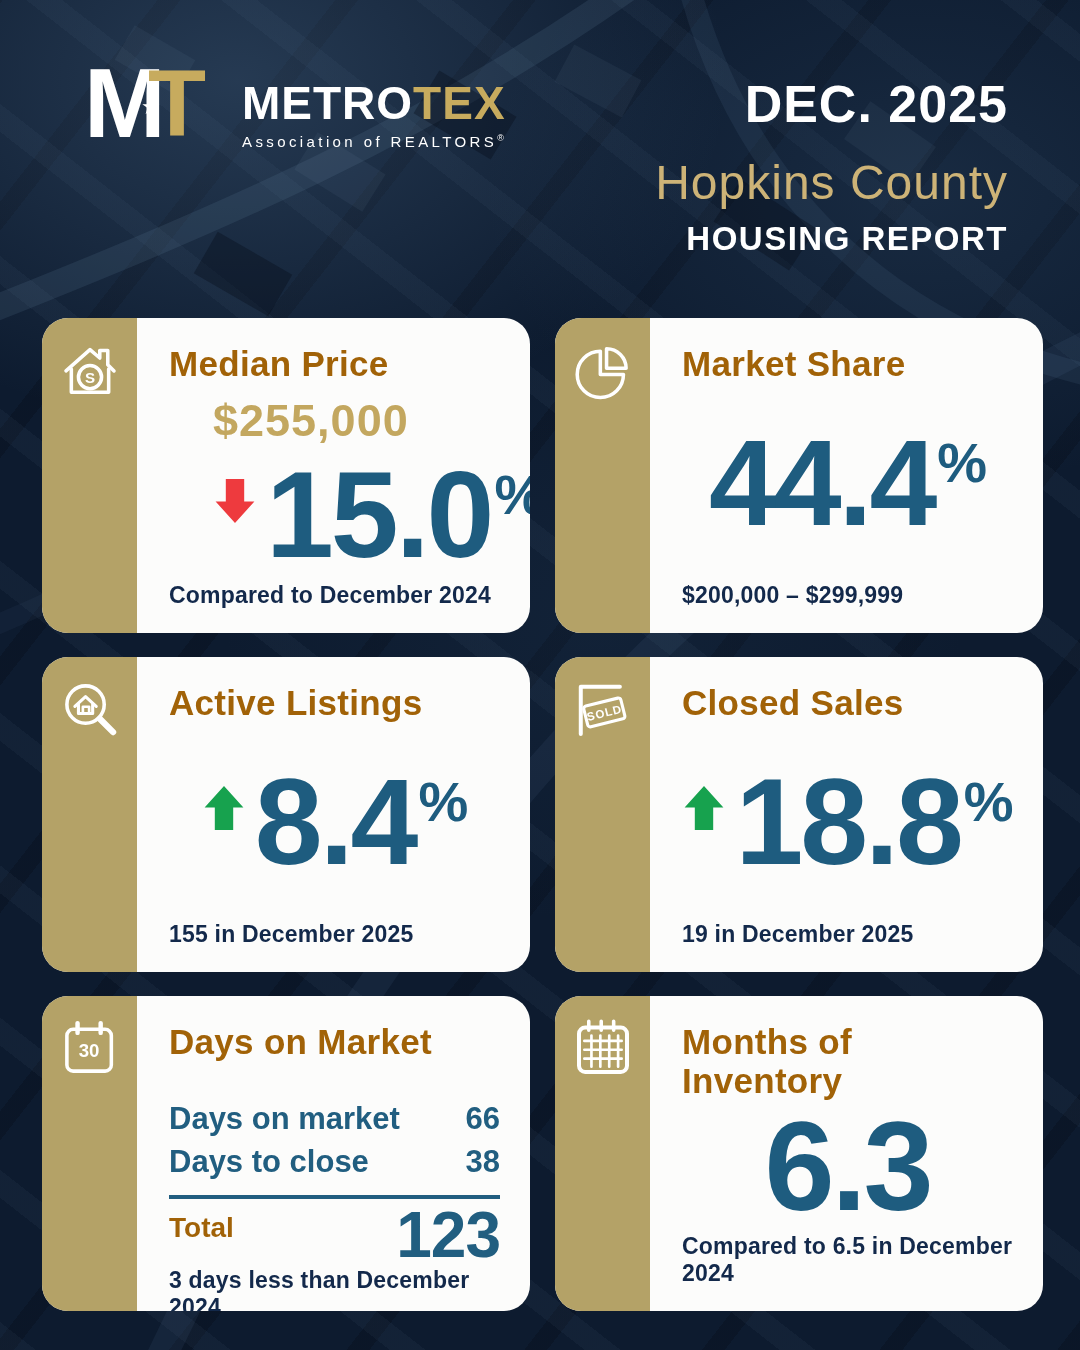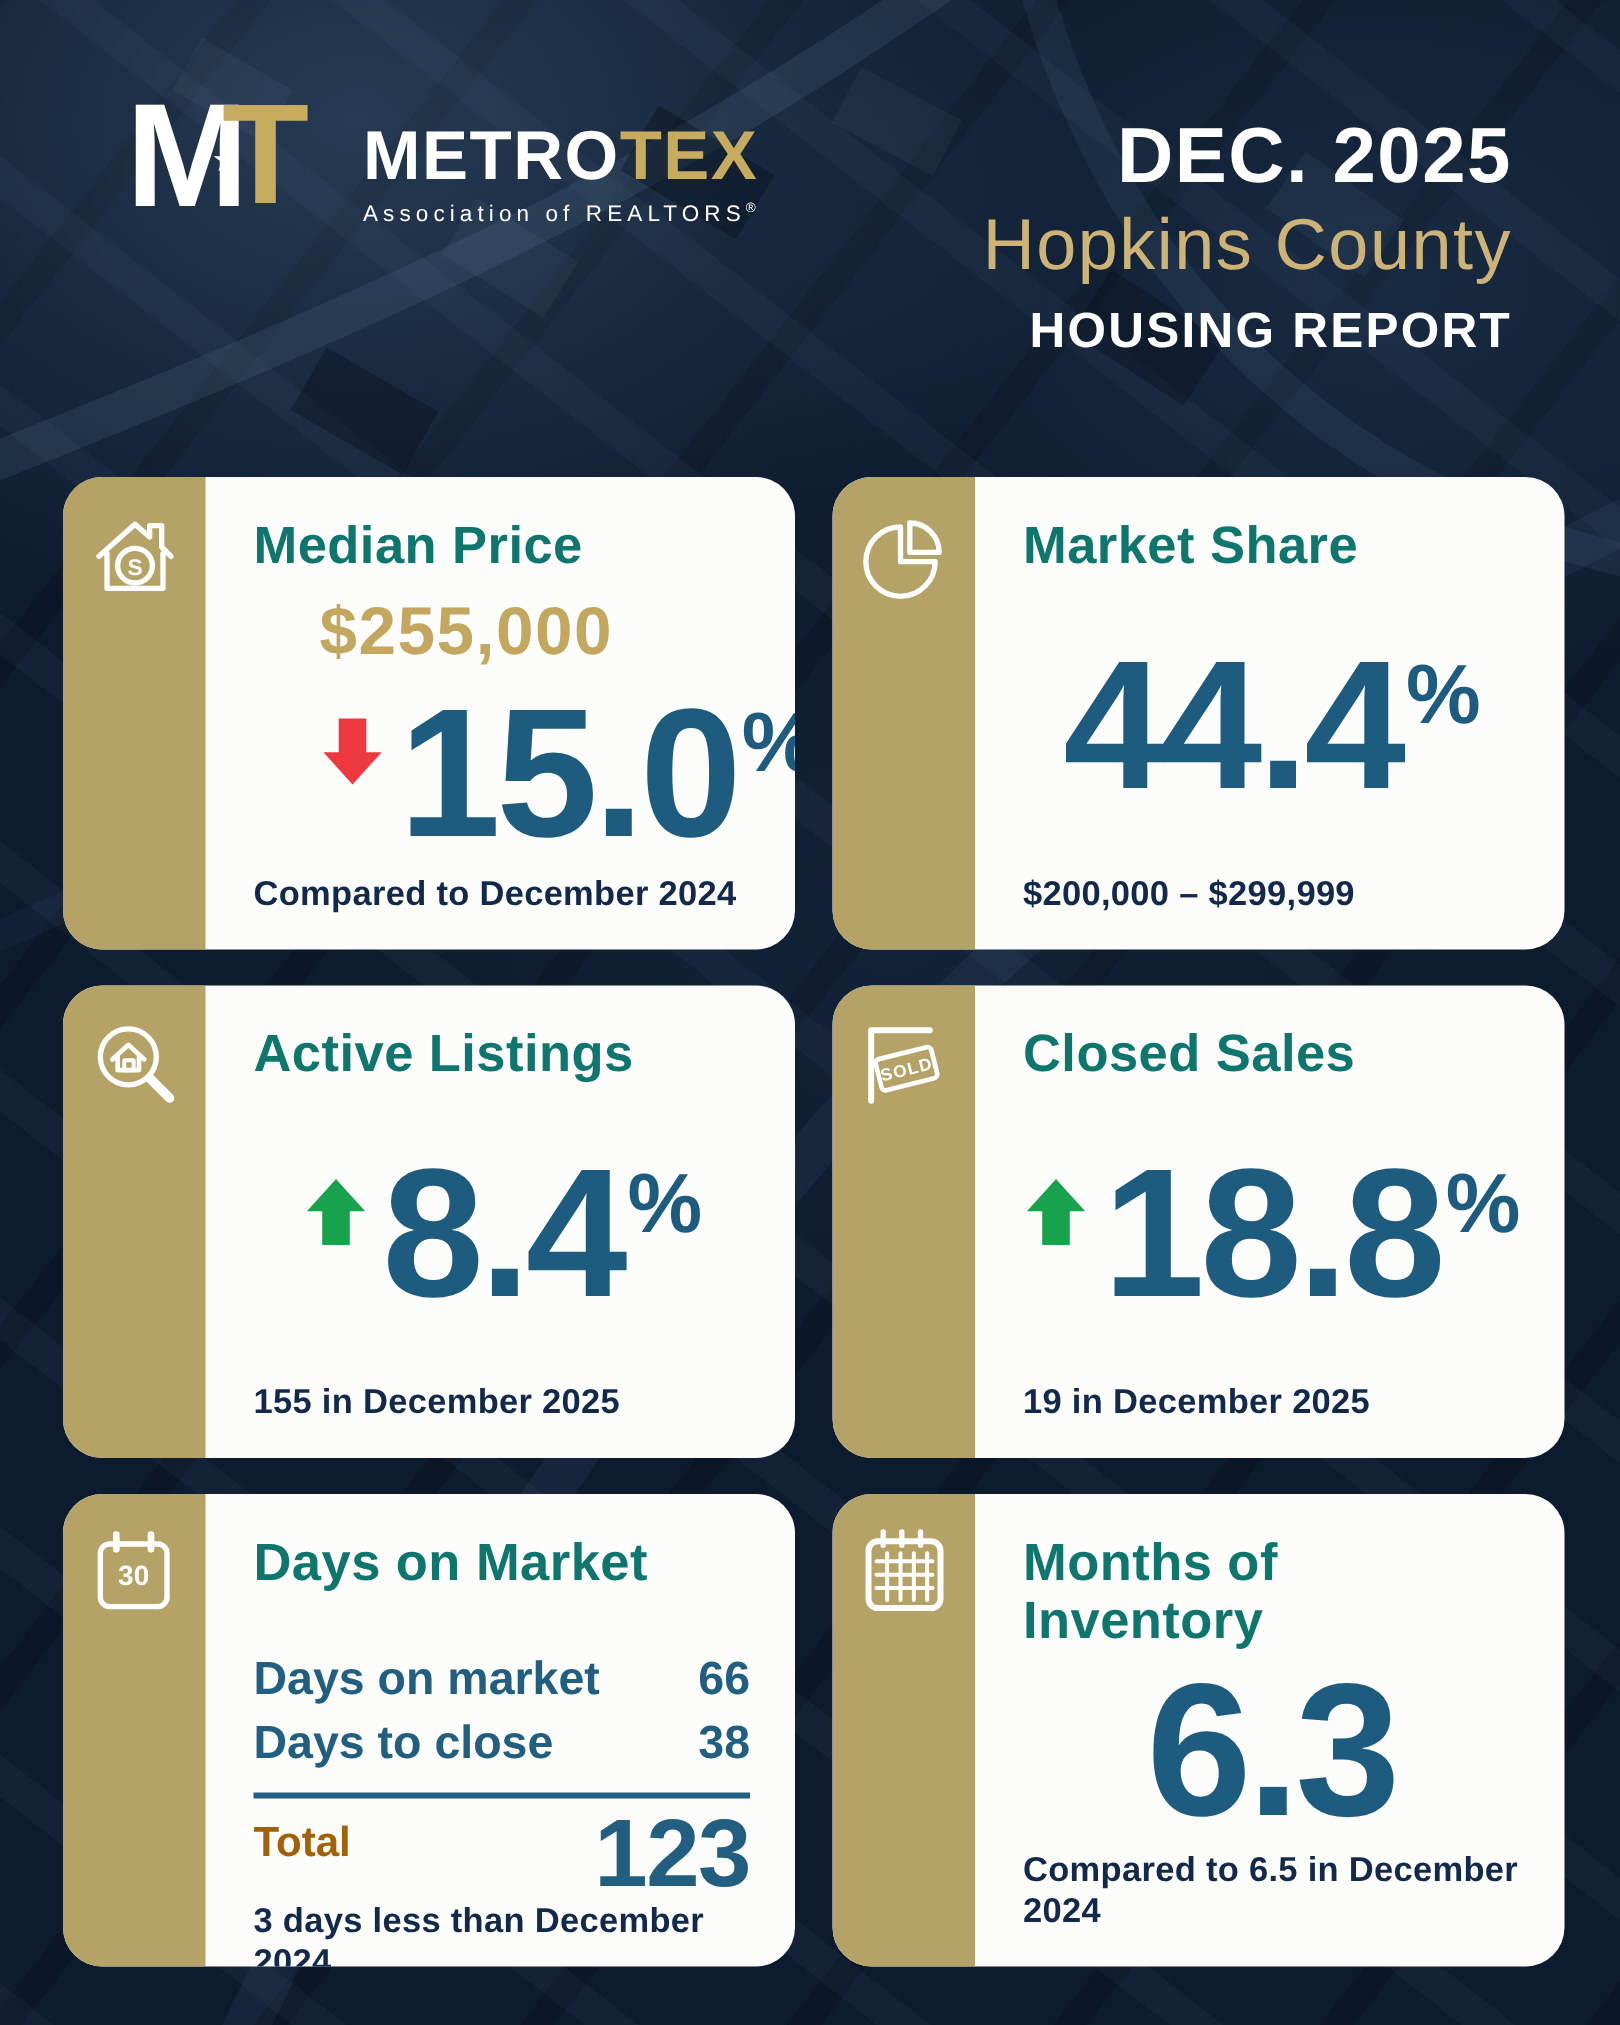--- a/index.html
+++ b/index.html
@@ -27,30 +27,30 @@
   .mono-m{position:absolute;left:0;top:-10px;font-size:98px;font-weight:800;color:#fff;line-height:1;}
   .mono-t{position:absolute;left:64px;top:-8px;font-size:95px;font-weight:800;color:#c7ab5e;line-height:1;}
   .mono-star{position:absolute;left:57px;top:32px;font-size:22px;color:#fff;line-height:1;}
   .brand{padding-top:16px;margin-left:6px;}
   .brand-name{font-size:46px;font-weight:700;letter-spacing:1px;color:#fff;line-height:1;white-space:nowrap;}
   .brand-name .tex{color:#c7ab5e;}
   .brand-tag{margin-top:7px;font-size:15px;font-weight:500;color:#fff;letter-spacing:3.4px;white-space:nowrap;}
   .brand-tag sup{font-size:9px;letter-spacing:0;}
   .header-right{text-align:right;padding-top:14px;}
   .period{font-size:52px;font-weight:800;color:#fff;letter-spacing:1px;line-height:1;}
-  .region{margin-top:10px;font-size:48px;font-weight:400;color:#cdb377;letter-spacing:1px;line-height:1;text-align:center;}
+  .region{margin-top:29px;font-size:48px;font-weight:400;color:#cdb377;letter-spacing:1px;line-height:1;text-align:center;}
   .report{margin-top:15px;font-size:33px;font-weight:700;color:#fff;letter-spacing:1.5px;line-height:1;}
   
   .grid{position:absolute;top:318px;left:42px;z-index:2;display:grid;grid-template-columns:488px 488px;grid-auto-rows:315px;column-gap:25px;row-gap:24px;}
   .card{position:relative;background:#fcfcfb;border-radius:26px;overflow:hidden;}
   .stripe{position:absolute;left:0;top:0;bottom:0;width:95px;background:#b4a267;}
   .icon-box{position:absolute;left:0;top:20px;width:95px;display:flex;justify-content:center;}
   .icon{width:64px;height:64px;}
   .content{position:absolute;left:95px;right:0;top:0;bottom:0;display:flex;flex-direction:column;padding:27px 30px 24px 32px;}
-  .card-title{font-size:35px;font-weight:700;color:#0f766e;letter-spacing:.3px;line-height:1.1;}
+  .card-title{font-size:35px;font-weight:700;color:#a16207;letter-spacing:.3px;line-height:1.1;}
   .middle{flex:1;display:flex;align-items:center;}
   .middle.center{justify-content:center;}
   .middle.col{flex-direction:column;align-items:flex-start;justify-content:center;margin-left:44px;}
   .stat-row{display:flex;align-items:flex-start;}
   .arrow{width:44px;height:48px;flex:none;margin-top:18px;margin-right:9px;}
   .big{font-size:122px;font-weight:800;color:#1e5c7f;line-height:.92;letter-spacing:-3px;white-space:nowrap;}
   .big .pct{font-size:56px;letter-spacing:-1px;position:relative;top:10px;margin-left:3px;vertical-align:top;}
   .price{font-size:45px;font-weight:700;color:#c3a75f;letter-spacing:1px;margin-bottom:12px;}
   .caption{font-size:23px;font-weight:700;color:#13294b;letter-spacing:.2px;}
   

